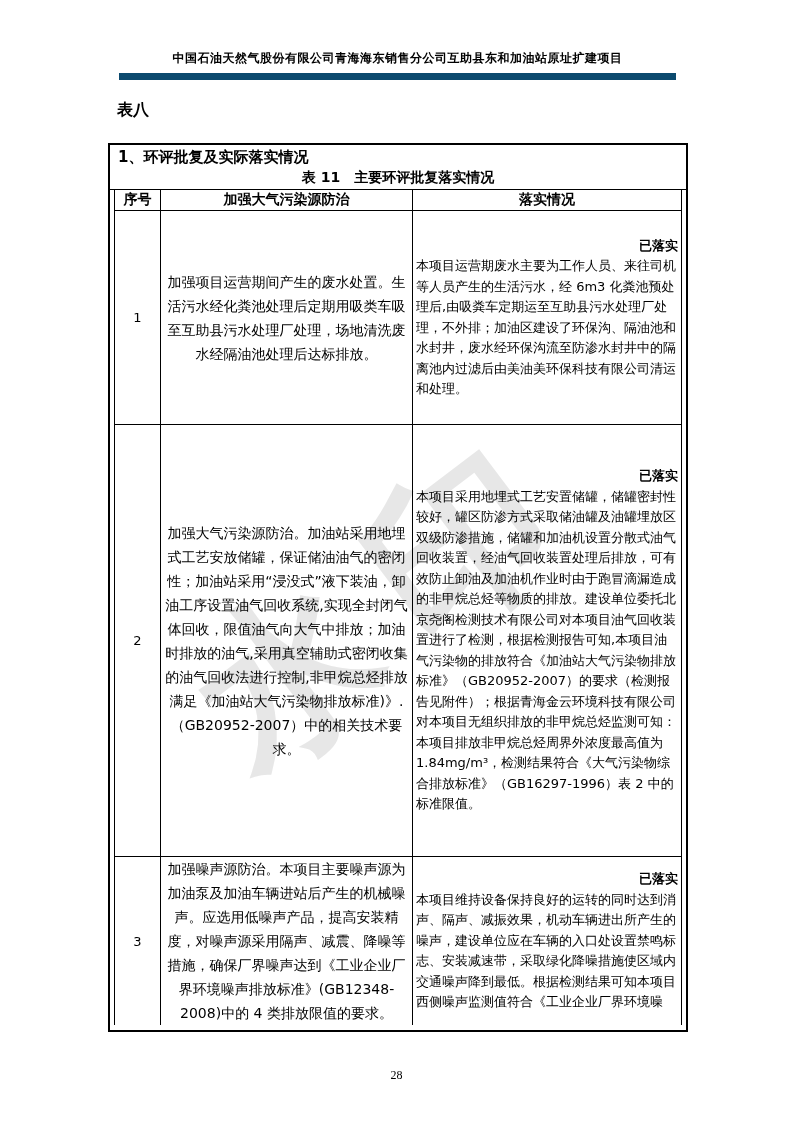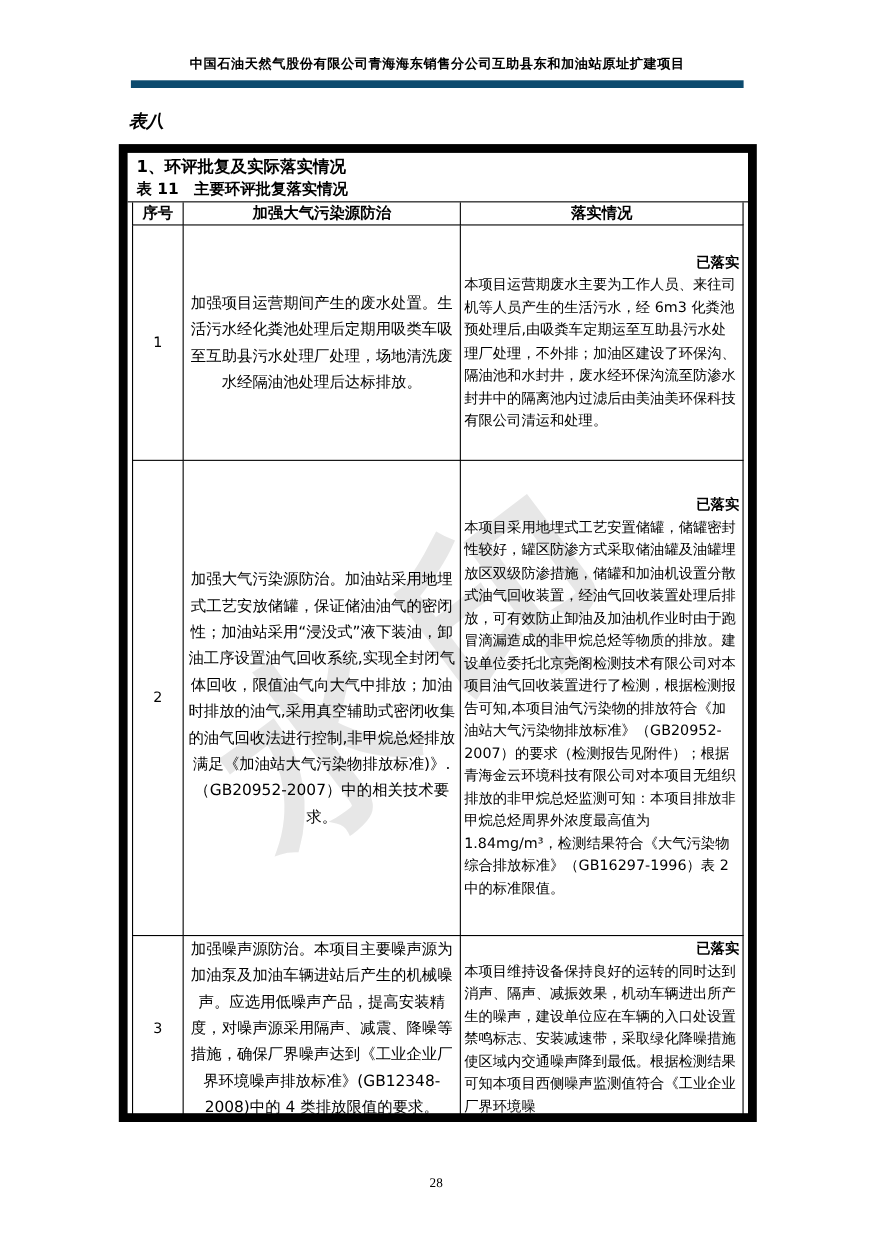--- a/index.html
+++ b/index.html
@@ -32,32 +32,32 @@
     left: 119px; top: 50px; width: 557px;
     text-align: center;
     font-size: 12px; font-weight: bold;
     padding-bottom: 6px;
     border-bottom: 7px solid #0c4a6e;
     letter-spacing: 0.5px;
   }
   .section-label {
     position: absolute;
     left: 117px; top: 100px;
-    font-size: 16px; font-weight: bold; font-style: italic;
+    font-size: 16px; font-weight: bold;
   }
   .outer-box {
     position: absolute;
-    left: 108px; top: 131px;
+    left: 108px; top: 143px;
     width: 580px; height: 889px;
-    border: 8px solid #000000;
+    border: 2px solid #000000;
     background: transparent;
   }
   .box-head { border-bottom: 1px solid #000; padding: 3px 8px 2px; }
   .box-title { font-size: 15px; font-weight: bold; text-align: left; }
-  .box-caption { font-size: 14px; font-weight: bold; text-align: left; margin-top: 2px; }
+  .box-caption { font-size: 14px; font-weight: bold; text-align: center; margin-top: 2px; }
   table.eia-table {
     border-collapse: collapse;
     table-layout: fixed;
     margin: 0 4px;
     width: calc(100% - 8px);
     height: 834px;
   }
   .eia-table th, .eia-table td {
     border: 1px solid #000;
     vertical-align: middle;

